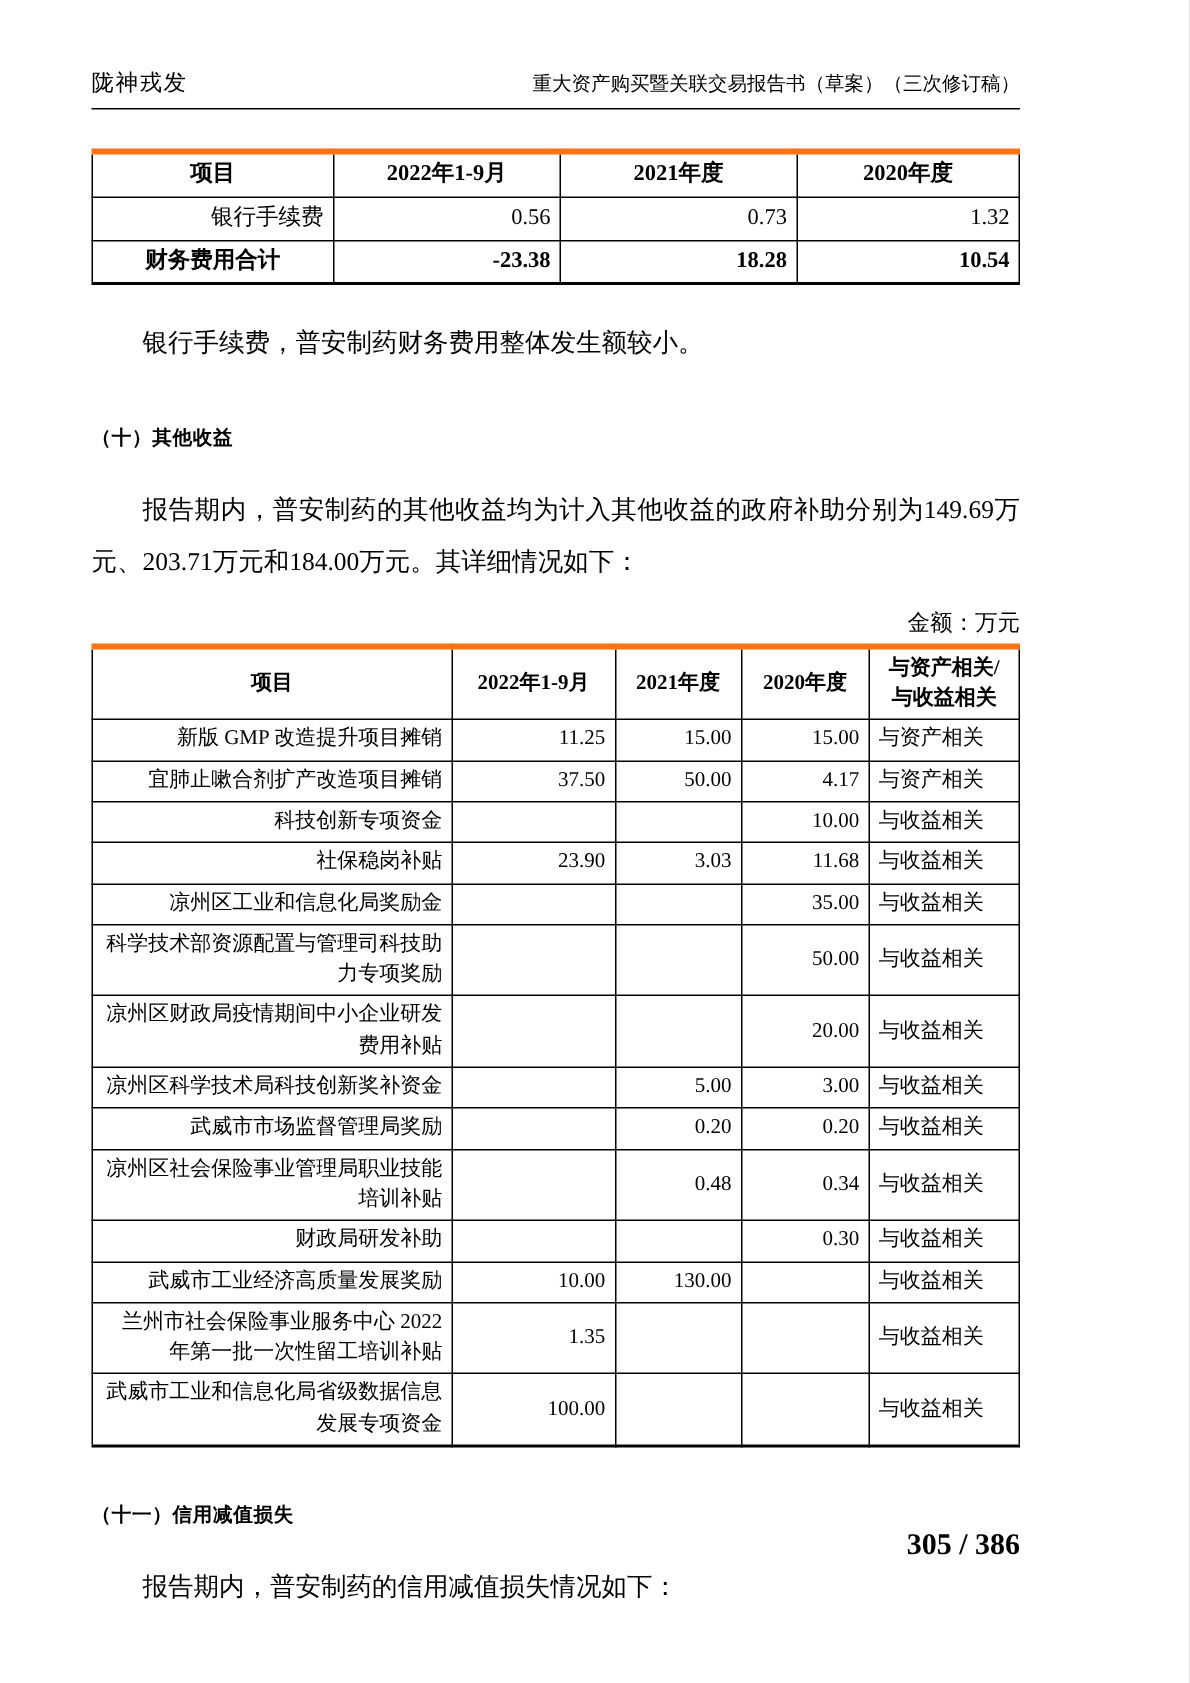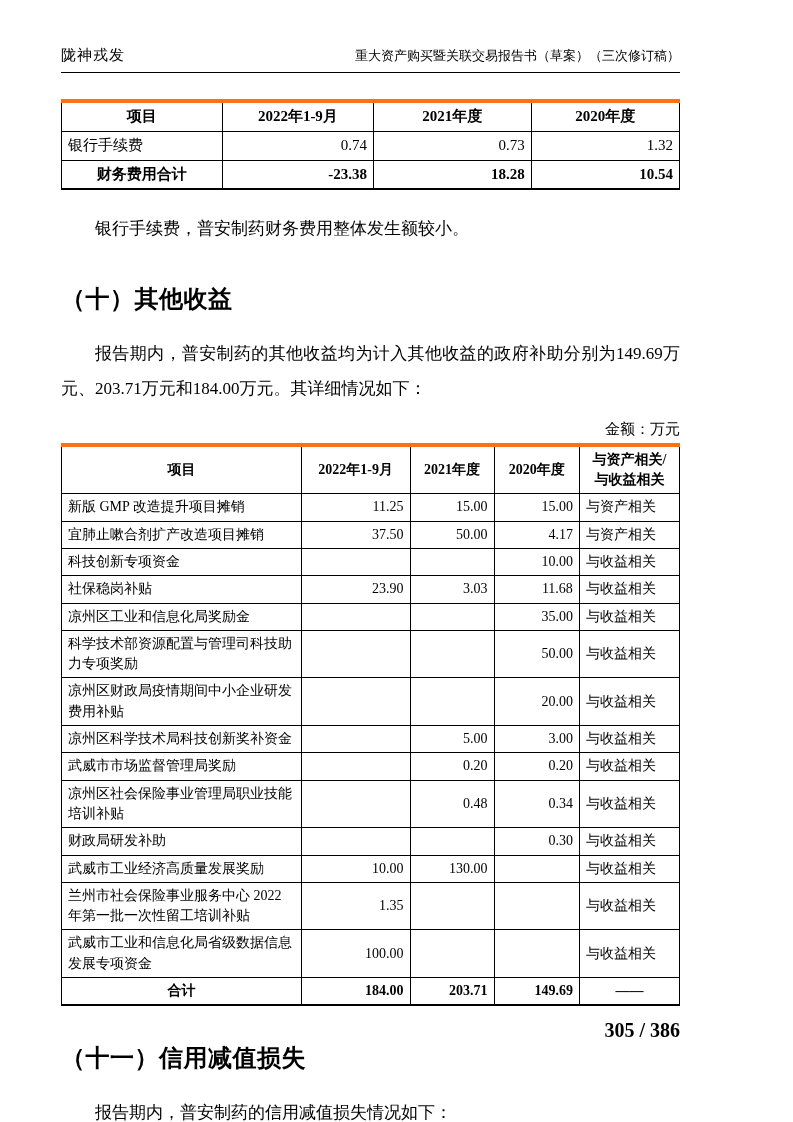--- a/index.html
+++ b/index.html
@@ -18,21 +18,21 @@
   .doc-header .hl { font-size: 15px; letter-spacing: 1px; }
   .doc-header .hr { font-size: 13px; }
   
   table.tbl { width: 100%; border-collapse: collapse; table-layout: fixed;
     border-top: 4px solid #f97316; border-bottom: 2px solid #000; }
   table.tbl th, table.tbl td {
     border: 1px solid #000; padding: 3px 6px; vertical-align: middle;
     line-height: 1.45; word-break: break-all;
   }
   table.tbl th { font-weight: bold; text-align: center; }
-  .c-label { text-align: left; }
+  .c-label { text-align: right; }
   .c-num { text-align: right; }
   .c-type { text-align: left; }
   .center { text-align: center; }
   .row-bold { font-weight: bold; font-family: Liberation Serif, serif; }
   .th-left { text-align: right; }
   .tbl1 { margin-top: 26px; font-size: 15px; }
   .tbl1 th, .tbl1 td { padding: 5px 8px; }
   .tbl2 { margin-top: 3px; font-size: 14px; }
   .tbl2 th, .tbl2 td { padding: 3px 6px; }
   .tbl1 col.c0 { width: 26%; }  .tbl1 col.c1 { width: 24.5%; }
@@ -40,21 +40,21 @@
   .tbl2 col.c0 { width: 38.8%; } .tbl2 col.c1 { width: 17.6%; }
   .tbl2 col.c2 { width: 13.6%; } .tbl2 col.c3 { width: 13.8%; }
   .tbl2 col.c4 { width: 16.2%; }
   
   .body-text {
     font-size: 17px; line-height: 2.05; text-indent: 2em;
     text-align: justify; margin-top: 22px;
   }
   .section-title {
     font-family: "Liberation Sans", "DejaVu Sans", sans-serif;
-    font-size: 24px; font-weight: bold; margin-top: 36px; letter-spacing: 0.5px;
+    font-size: 13px; font-weight: bold; margin-top: 36px; letter-spacing: 0.5px;
   }
   .unit-label { text-align: right; font-size: 15px; margin-top: 13px; margin-bottom: 4px; }
   .page-number {
     position: absolute; right: 113px; bottom: 80px;
     font-size: 20px; font-weight: bold;
   }
 </style>
 </head>
 <body>
 
@@ -76,21 +76,21 @@
       <tr>
         <th>项目</th>
         <th>2022年1-9月</th>
         <th>2021年度</th>
         <th>2020年度</th>
       </tr>
     </thead>
     <tbody>
         <tr>
           <td class="c-label">银行手续费</td>
-          <td class="c-num">0.74</td>
+          <td class="c-num">0.56</td>
           <td class="c-num">0.73</td>
           <td class="c-num">1.32</td>
         </tr>
         <tr class="row-bold">
           <td class="c-label center">财务费用合计</td>
           <td class="c-num">-23.38</td>
           <td class="c-num">18.28</td>
           <td class="c-num">10.54</td>
         </tr>
       </tbody>
@@ -213,27 +213,20 @@
           <td class="c-num"></td>
           <td class="c-type">与收益相关</td>
         </tr>
         <tr>
           <td class="c-label">武威市工业和信息化局省级数据信息发展专项资金</td>
           <td class="c-num">100.00</td>
           <td class="c-num"></td>
           <td class="c-num"></td>
           <td class="c-type">与收益相关</td>
         </tr>
-        <tr class="row-bold">
-          <td class="c-label center">合计</td>
-          <td class="c-num">184.00</td>
-          <td class="c-num">203.71</td>
-          <td class="c-num">149.69</td>
-          <td class="c-type center">——</td>
-        </tr>
       </tbody>
   </table>
 
   <h2 class="section-title">（十一）信用减值损失</h2>
 
   <p class="body-text">报告期内，普安制药的信用减值损失情况如下：</p>
 
   <div class="page-number">305 / 386</div>
 
 </div>

